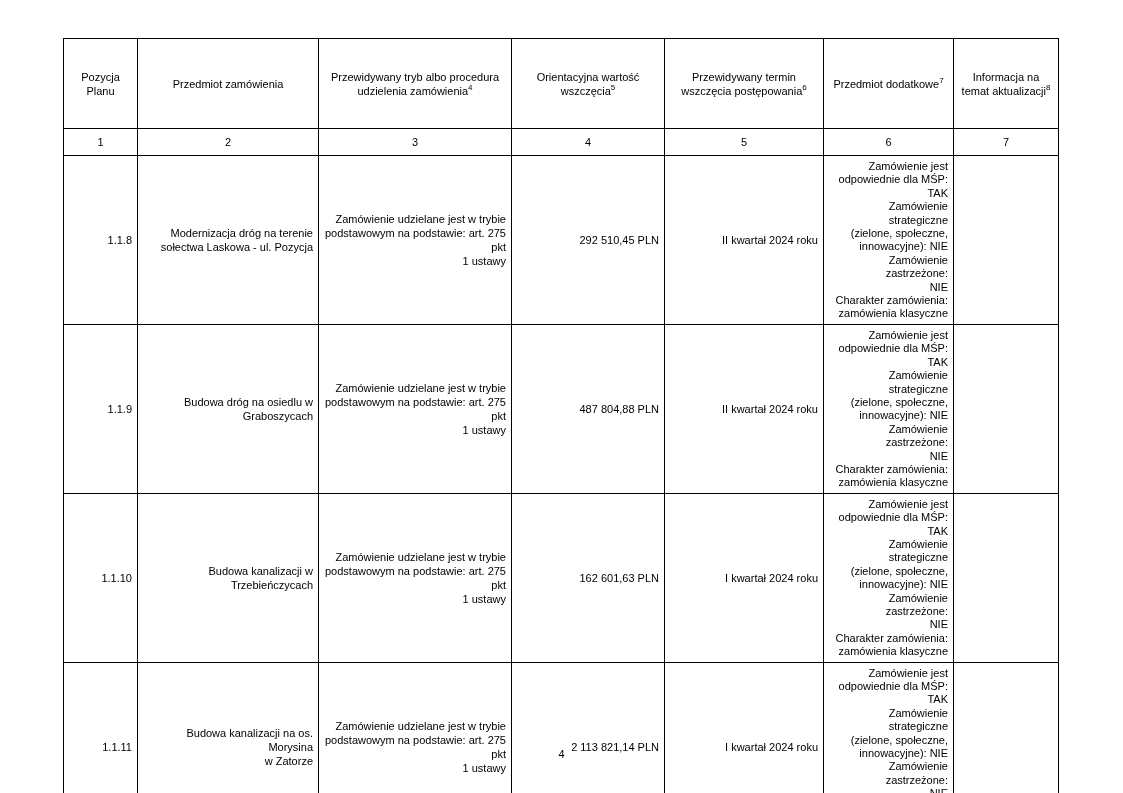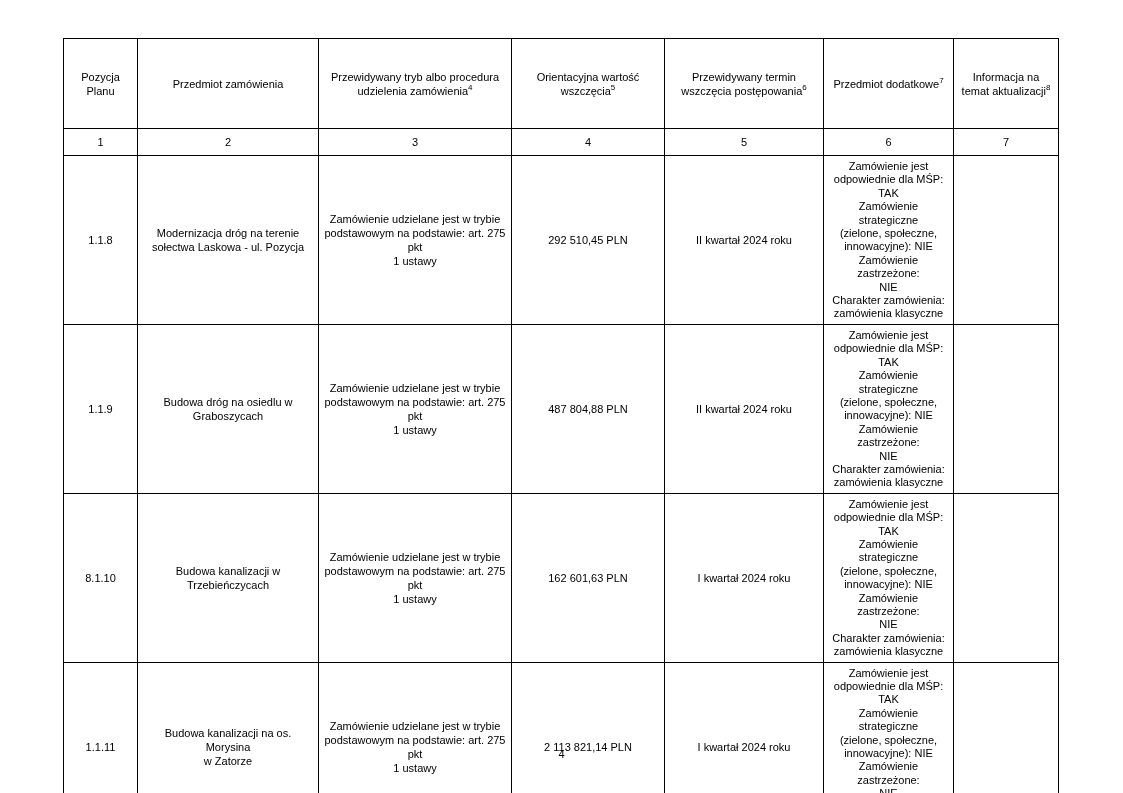--- a/index.html
+++ b/index.html
@@ -38,21 +38,21 @@
     font-weight: normal;
     text-align: center;
     vertical-align: middle;
   }
   tr.number-row td {
     height: 20px;
     text-align: center;
     vertical-align: middle;
   }
   tr.data-row td {
-    text-align: center;
+    text-align: right;
     vertical-align: middle;
     white-space: pre-line;
   }
   tr.data-row .cell-additional {
     vertical-align: top;
     line-height: 13.4px;
     padding-top: 4px;
   }
   tr.data-row:nth-child(1) td { height: 135px; }
   tr.data-row:nth-child(2) td { height: 139px; }
@@ -143,21 +143,21 @@
 Zamówienie strategiczne
 (zielone, społeczne,
 innowacyjne): NIE
 Zamówienie zastrzeżone:
 NIE
 Charakter zamówienia:
 zamówienia klasyczne</td>
     <td class="cell-update"></td>
   </tr>
         <tr class="data-row">
-    <td class="cell-position">8.1.10</td>
+    <td class="cell-position">1.1.10</td>
     <td class="cell-subject">Budowa kanalizacji w
 Trzebieńczycach</td>
     <td class="cell-procedure">Zamówienie udzielane jest w trybie
 podstawowym na podstawie: art. 275 pkt
 1 ustawy</td>
     <td class="cell-value">162 601,63 PLN</td>
     <td class="cell-term">I kwartał 2024 roku</td>
     <td class="cell-additional">Zamówienie jest
 odpowiednie dla MŚP:
 TAK

